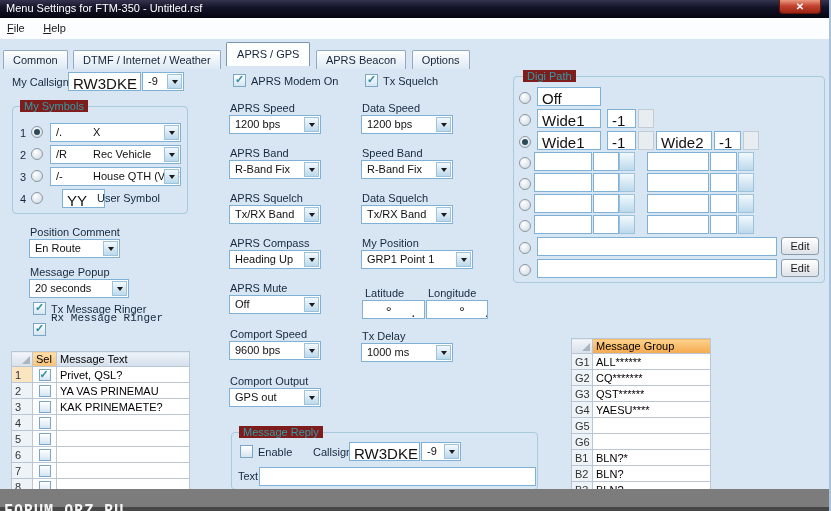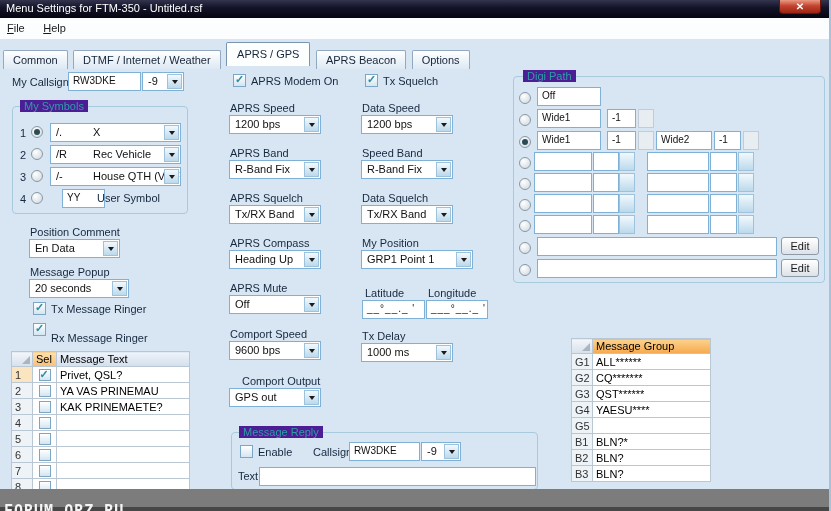--- a/index.html
+++ b/index.html
@@ -25,21 +25,21 @@
   
   #tabbar { position:absolute; left:3px; top:41px; height:22px; white-space:nowrap; }
   .tab { display:inline-block; position:relative; top:4px; margin-right:1px; padding:3px 9px;
     font-size:11px; color:#15253a; background:linear-gradient(#ffffff,#dde9f4);
     border:1px solid #93a9bf; border-bottom:none; border-radius:2px 2px 0 0; vertical-align:bottom; }
   .tab.active { top:1px; padding:5px 10px 6px 10px; background:#fdfefe; border-color:#7b95ad; z-index:3; }
 
   
   .lbl { position:absolute; font-size:11px; color:#16283e; white-space:nowrap; }
   .tbox { position:absolute; height:19px; background:#fff; border:1px solid #7fb0d5;
-    font-size:10px; color:#111; padding:2px 4px; white-space:nowrap; overflow:hidden; }
+    font-size:15px; color:#111; padding:2px 4px; white-space:nowrap; overflow:hidden; }
   .combo { position:absolute; height:19px; background:#fff; border:1px solid #7fb0d5; }
   .combo .ctext { position:absolute; left:5px; top:2px; font-size:11px; color:#111; white-space:nowrap; }
   .combo .ctext2 { position:absolute; left:42px; top:2px; font-size:11px; color:#111; white-space:nowrap; }
   .dbtn { position:absolute; top:1px; right:1px; bottom:1px; width:15px;
     background:linear-gradient(#f2f9fd,#bcd9ec); border:1px solid #9cc2dc;
     display:flex; align-items:center; justify-content:center; }
   .dbtn .arr { width:0; height:0; border-left:3px solid transparent; border-right:3px solid transparent;
     border-top:4px solid #1b1b1b; }
   .dbtn-solo { position:absolute; width:16px; height:19px;
     background:linear-gradient(#f2f9fd,#bcd9ec); border:1px solid #9cc2dc;
@@ -48,21 +48,21 @@
   .dis .arr { border-top-color:#9aa5ad !important; }
   .cb { position:absolute; width:13px; height:13px; background:linear-gradient(#ffffff,#d5e5f1);
     border:1px solid #7ba6c6; }
   .cb.checked::after { content:"✓"; position:absolute; left:1px; top:-2px; font-size:11px;
     font-weight:bold; color:#2f8fa2; }
   .rad { position:absolute; width:12px; height:12px; border-radius:50%;
     background:radial-gradient(circle at 35% 30%, #ffffff, #ccd7df); border:1px solid #8b98a3; }
   .rad.sel::after { content:""; position:absolute; left:2px; top:2px; width:6px; height:6px;
     border-radius:50%; background:#2b4a57; }
   .gb { position:absolute; border:1px solid #a7cadd; border-radius:4px; }
-  .gb-cap { position:absolute; font-size:11px; color:#2f9da6; background:#4c1d95; padding:0 4px;
+  .gb-cap { position:absolute; font-size:11px; color:#2f9da6; background:#7f1d1d; padding:0 4px;
     white-space:nowrap; }
   .edit-btn { position:absolute; width:38px; height:18px; background:linear-gradient(#ffffff,#dde2e8);
     border:1px solid #8e9aa6; border-radius:3px; font-size:11px; color:#1a1a1a; text-align:center;
     line-height:16px; }
 
   
   table { border-collapse:collapse; font-size:11px; table-layout:fixed; }
   .grid { position:absolute; border:1px solid #41566b; background:#fff; }
   .grid th, .grid td { border:1px solid #b9c7d5; padding:0 3px; height:16px; overflow:hidden;
     white-space:nowrap; font-weight:normal; text-align:left; }
@@ -154,38 +154,38 @@
       </span>
   </div>
 
   <span class="lbl" style="left:20px; top:193px;">4</span>
   <span class="rad" style="left:31px; top:192px;"></span>
   <div class="tbox" style="left:50px; top:189px; width:43px;margin-left:12px;">YY</div>
   <span class="lbl" style="left:97px; top:192px;">User Symbol</span>
 
   <span class="lbl" style="left:30px; top:226px;">Position Comment</span>
   <div class="combo" style="left:29px; top:239px; width:91px;">
-    <span class="ctext">En Data</span>
+    <span class="ctext">En Route</span>
     <span class="dbtn">
         <span class="arr"></span>
       </span>
   </div>
 
   <span class="lbl" style="left:30px; top:266px;">Message Popup</span>
   <div class="combo" style="left:29px; top:279px; width:100px;">
     <span class="ctext">20 seconds</span>
     <span class="dbtn">
         <span class="arr"></span>
       </span>
   </div>
 
   <span class="cb checked" style="left:33px; top:302px;"></span>
   <span class="lbl" style="left:51px; top:303px;">Tx Message Ringer</span>
   <span class="cb checked" style="left:33px; top:323px;"></span>
-  <span class="lbl" style="left:51px; top:332px;">Rx Message Ringer</span>
+  <span class="lbl" style="left:51px; top:312px;font-family:Liberation Mono, monospace;">Rx Message Ringer</span>
 
   <table class="grid" style="left:11px; top:351px; width:178px;">
     <colgroup>
         <col style="width:21px">
         <col style="width:24px">
         <col style="width:133px">
       </colgroup>
     <thead>
       <tr>
         <th class="corner-th">
@@ -299,21 +299,21 @@
   </div>
 
   <span class="lbl" style="left:230px; top:328px;">Comport Speed</span>
   <div class="combo" style="left:229px; top:341px; width:92px;">
     <span class="ctext">9600 bps</span>
     <span class="dbtn">
         <span class="arr"></span>
       </span>
   </div>
 
-  <span class="lbl" style="left:242px; top:375px;">Comport Output</span>
+  <span class="lbl" style="left:230px; top:375px;">Comport Output</span>
   <div class="combo" style="left:229px; top:388px; width:92px;">
     <span class="ctext">GPS out</span>
     <span class="dbtn">
         <span class="arr"></span>
       </span>
   </div>
 
   <div class="gb" style="left:231px; top:432px; width:307px; height:58px;"></div>
   <span class="gb-cap" style="left:239px; top:426px;">Message Reply</span>
   <span class="cb" style="left:240px; top:445px;"></span>
@@ -486,20 +486,24 @@
       </tr>
       <tr>
         <th class="num-th">G4</th>
         <td>YAESU****</td>
       </tr>
       <tr>
         <th class="num-th">G5</th>
         <td></td>
       </tr>
       <tr>
+        <th class="num-th">G6</th>
+        <td></td>
+      </tr>
+      <tr>
         <th class="num-th">B1</th>
         <td>BLN?*</td>
       </tr>
       <tr>
         <th class="num-th">B2</th>
         <td>BLN?</td>
       </tr>
       <tr>
         <th class="num-th">B3</th>
         <td>BLN?</td>

